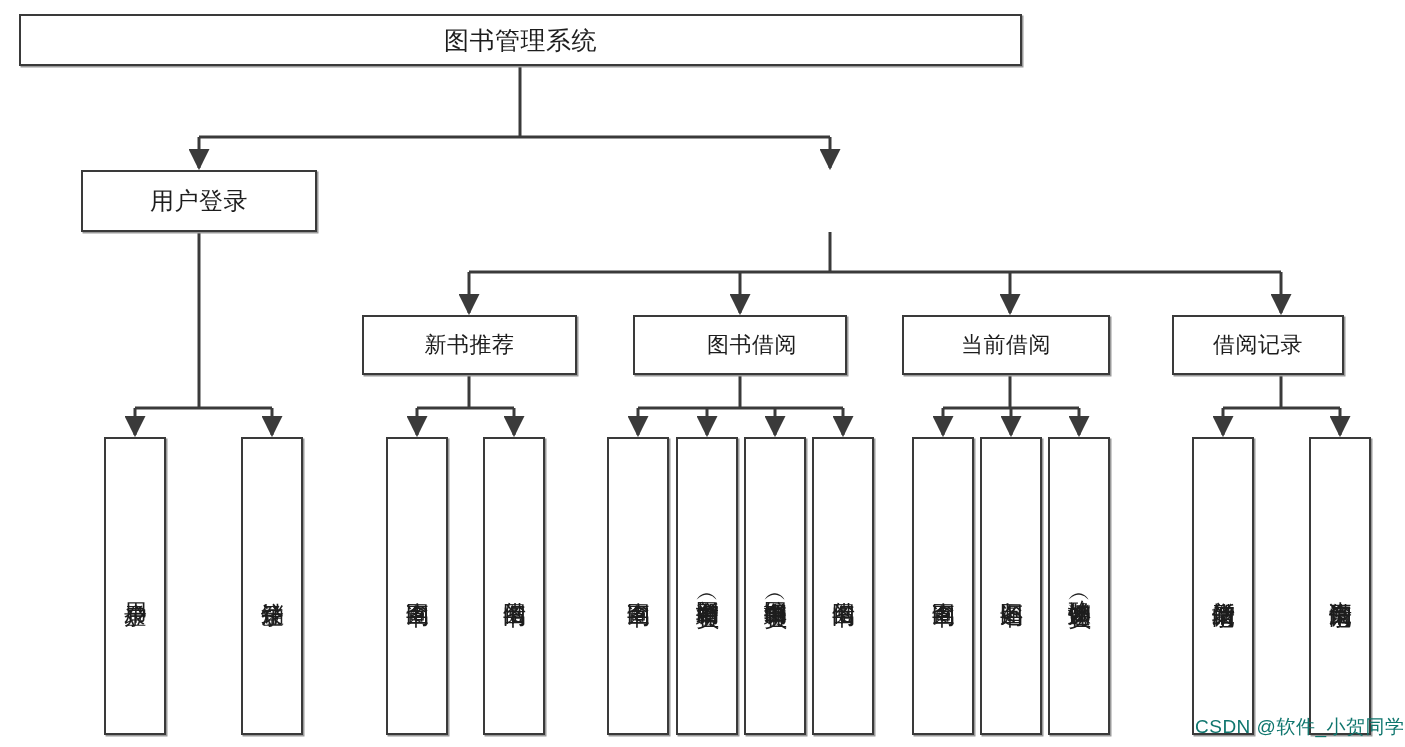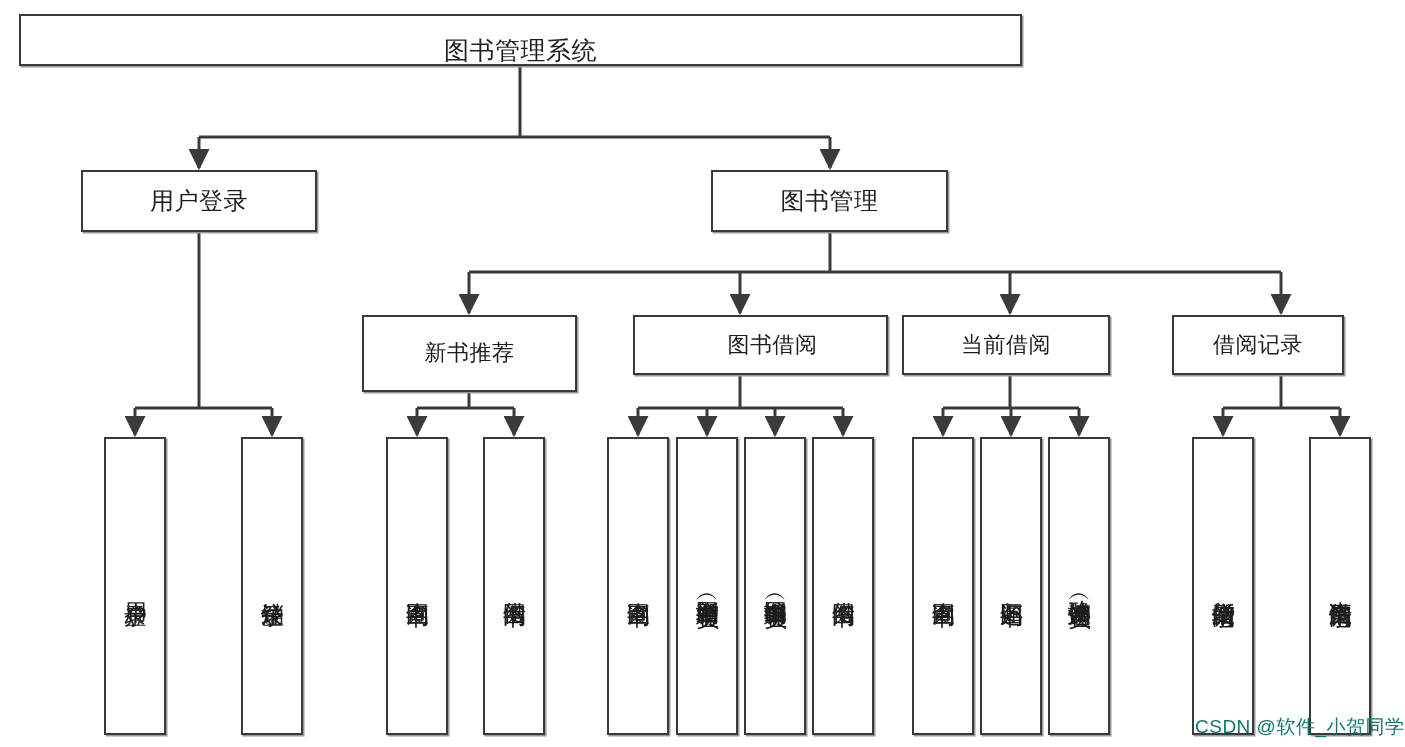--- a/index.html
+++ b/index.html
@@ -122,35 +122,32 @@
       <path d="M 1011 408 L 1011 435" marker-end="url(#arrow)"></path>
       <path d="M 1079 408 L 1079 435" marker-end="url(#arrow)"></path>
 
       <path d="M 1281 375 L 1281 408"></path>
       <path d="M 1223 408 L 1340 408"></path>
       <path d="M 1223 408 L 1223 435" marker-end="url(#arrow)"></path>
       <path d="M 1340 408 L 1340 435" marker-end="url(#arrow)"></path>
     </g>
   </svg>
 
-  <div class="node root" style="left:19px; top:14px; width:1003px; height:52px;align-items:flex-end;">
+  <div class="node root" style="left:19px; top:14px; width:1003px; height:52px;">
     <span class="label">图书管理系统</span>
   </div>
 
   <div class="node level1" style="left:81px; top:170px; width:236px; height:62px;">
     <span class="label">用户登录</span>
   </div>
-  <div class="node level1" style="left:711px; top:170px; width:237px; height:62px;">
-    <span class="label">图书管理</span>
-  </div>
-
-  <div class="node level2" style="left:362px; top:315px; width:215px; height:77px;">
+
+  <div class="node level2" style="left:362px; top:315px; width:215px; height:60px;">
     <span class="label">新书推荐</span>
   </div>
-  <div class="node level2" style="left:633px; top:315px; width:255px; height:60px;padding-left:24px;">
+  <div class="node level2" style="left:633px; top:315px; width:214px; height:60px;padding-left:24px;">
     <span class="label">图书借阅</span>
   </div>
   <div class="node level2" style="left:902px; top:315px; width:208px; height:60px;">
     <span class="label">当前借阅</span>
   </div>
   <div class="node level2" style="left:1172px; top:315px; width:172px; height:60px;">
     <span class="label">借阅记录</span>
   </div>
 
   <div class="node leaf" style="left:104px; top:437px; width:62px; height:298px;">

